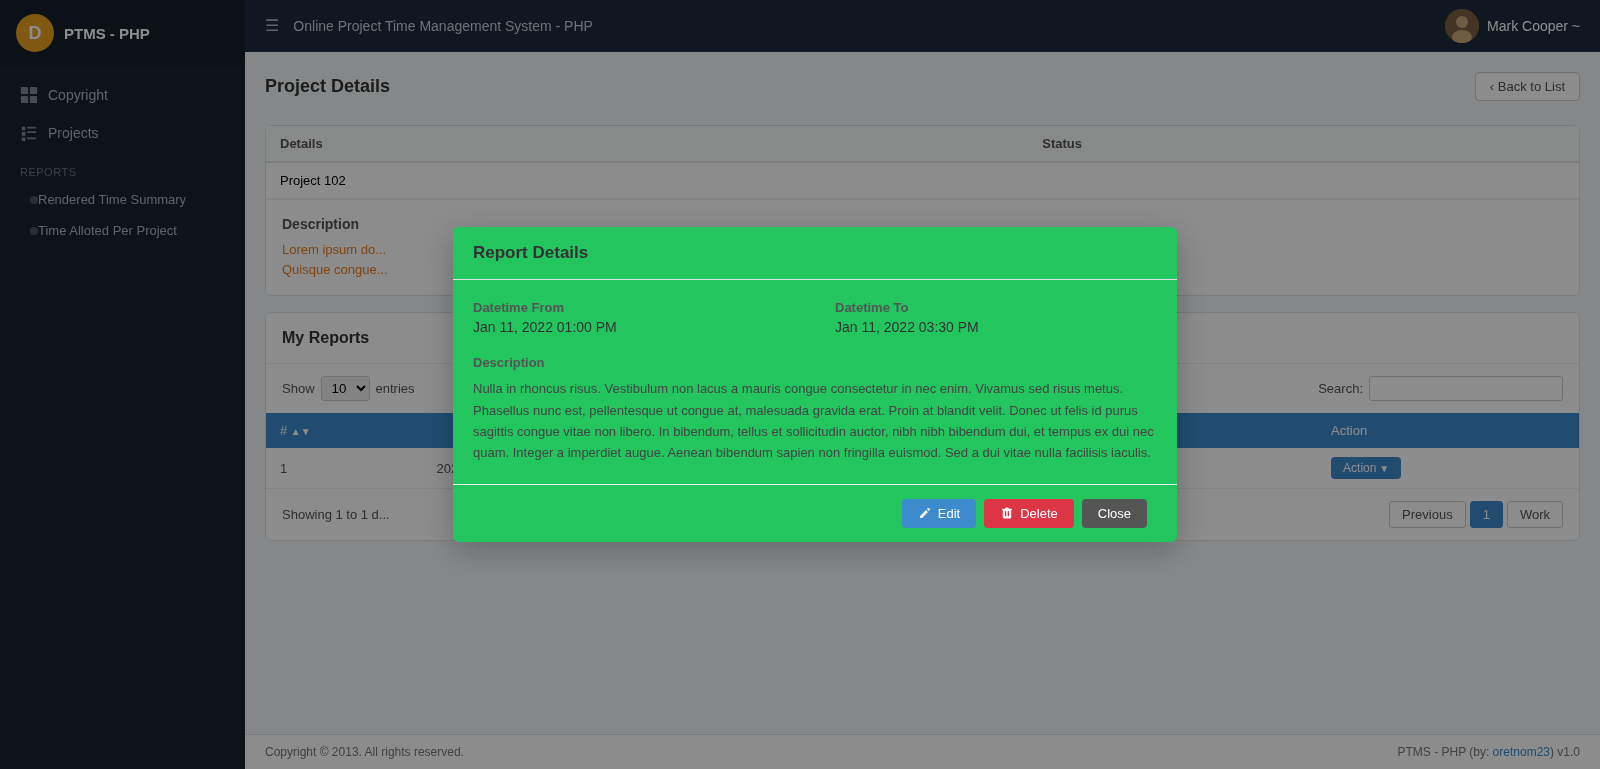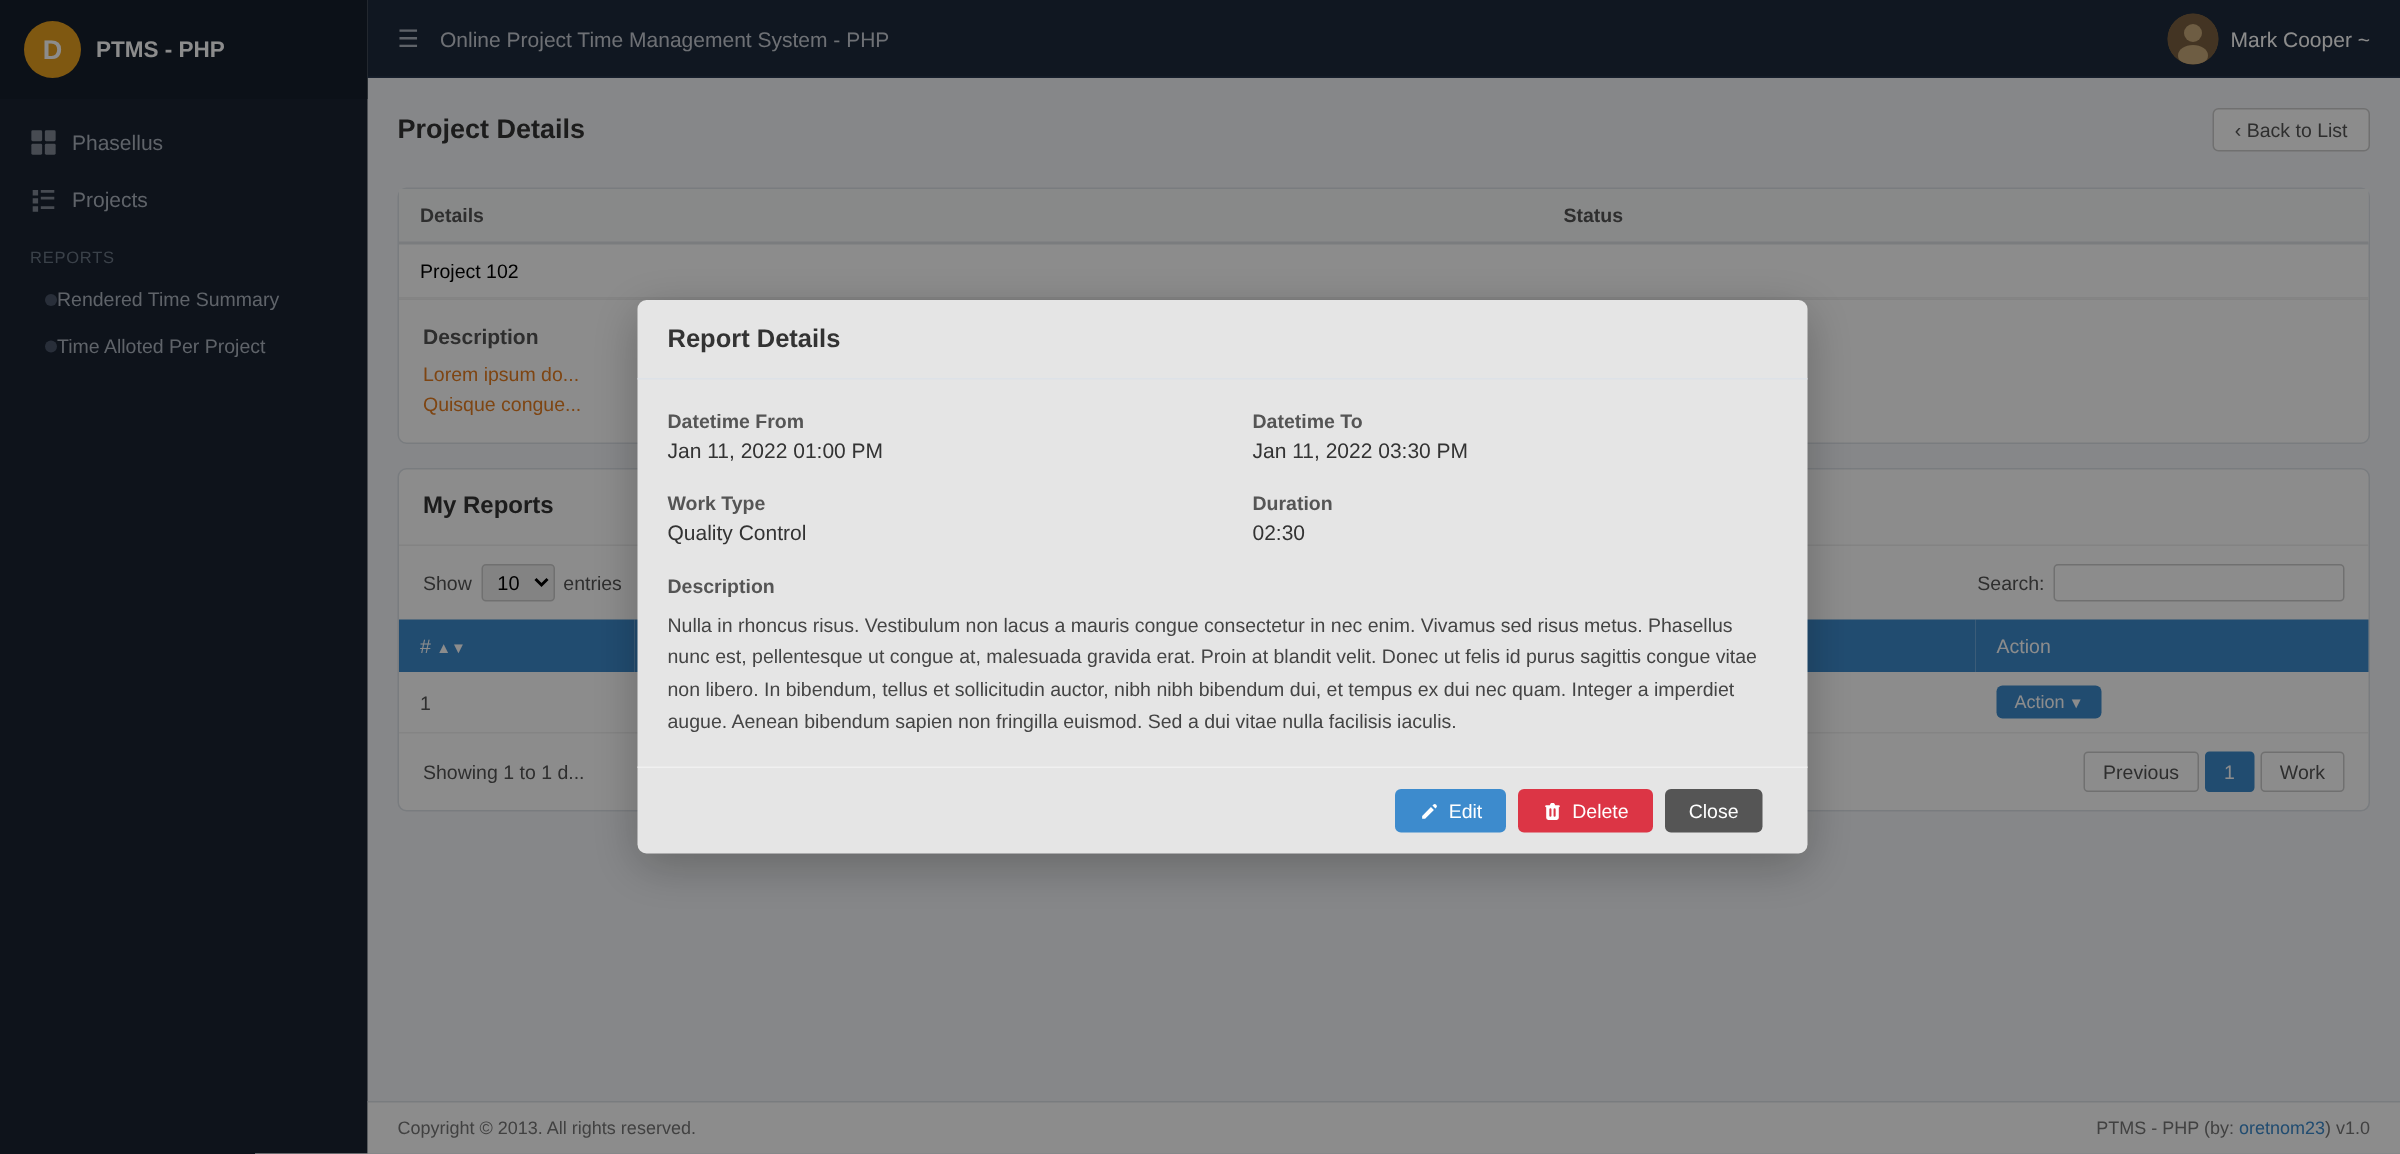--- a/index.html
+++ b/index.html
@@ -321,23 +321,23 @@
       top: 0; left: 0; right: 0; bottom: 0;
       background: rgba(0,0,0,0.45);
       z-index: 100;
       display: flex;
       align-items: center;
       justify-content: center;
     }
 
     
     .modal {
-      background: #e5e5e5;
+      background: #22c55e;
       border-radius: 6px;
-      width: 780px;
+      width: 724px;
       max-width: 95%;
       box-shadow: 0 8px 32px rgba(0,0,0,0.25);
       z-index: 101;
       margin-left: 30px;
     }
     .modal-header {
       padding: 16px 20px;
       border-bottom: 1px solid #dde2e8;
     }
     .modal-title {
@@ -431,21 +431,21 @@
     <span class="sidebar-brand-text">PTMS - PHP</span>
   </div>
   <nav class="sidebar-nav">
     <div class="nav-item">
       <svg class="nav-icon" viewBox="0 0 20 20" fill="currentColor">
           <rect x="1" y="1" width="8" height="8" rx="1"></rect>
           <rect x="11" y="1" width="8" height="8" rx="1"></rect>
           <rect x="1" y="11" width="8" height="8" rx="1"></rect>
           <rect x="11" y="11" width="8" height="8" rx="1"></rect>
         </svg>
-      <span>Phasellus</span>
+      <span>Copyright</span>
     </div>
     <div class="nav-item">
       <svg class="nav-icon" viewBox="0 0 20 20" fill="currentColor">
           <path d="M2 3h4v4H2zM8 3h10v2H8zM8 8h10v2H8zM2 9h4v4H2zM2 15h4v4H2zM8 15h10v2H8z"></path>
         </svg>
       <span>Projects</span>
     </div>
     <div class="nav-section-label">Reports</div>
     <div class="nav-sub-item">
       <span class="nav-dot"></span>
@@ -581,30 +581,20 @@
       <div class="modal-row">
         <div class="modal-field">
           <div class="modal-label">Datetime From</div>
           <div class="modal-value">Jan 11, 2022 01:00 PM</div>
         </div>
         <div class="modal-field">
           <div class="modal-label">Datetime To</div>
           <div class="modal-value">Jan 11, 2022 03:30 PM</div>
         </div>
       </div>
-      <div class="modal-row">
-        <div class="modal-field">
-          <div class="modal-label">Work Type</div>
-          <div class="modal-value">Quality Control</div>
-        </div>
-        <div class="modal-field">
-          <div class="modal-label">Duration</div>
-          <div class="modal-value">02:30</div>
-        </div>
-      </div>
       <div>
         <div class="modal-description-label">Description</div>
         <div class="modal-description-text">Nulla in rhoncus risus. Vestibulum non lacus a mauris congue consectetur in nec enim. Vivamus sed risus metus. Phasellus nunc est, pellentesque ut congue at, malesuada gravida erat. Proin at blandit velit. Donec ut felis id purus sagittis congue vitae non libero. In bibendum, tellus et sollicitudin auctor, nibh nibh bibendum dui, et tempus ex dui nec quam. Integer a imperdiet augue. Aenean bibendum sapien non fringilla euismod. Sed a dui vitae nulla facilisis iaculis.</div>
       </div>
     </div>
     <div class="modal-footer">
       <button class="btn-edit">
         <svg width="14" height="14" viewBox="0 0 20 20" fill="currentColor">
             <path d="M13.586 3.586a2 2 0 112.828 2.828l-.793.793-2.828-2.828.793-.793zM11.379 5.793L3 14.172V17h2.828l8.38-8.379-2.83-2.828z"></path>
           </svg>

